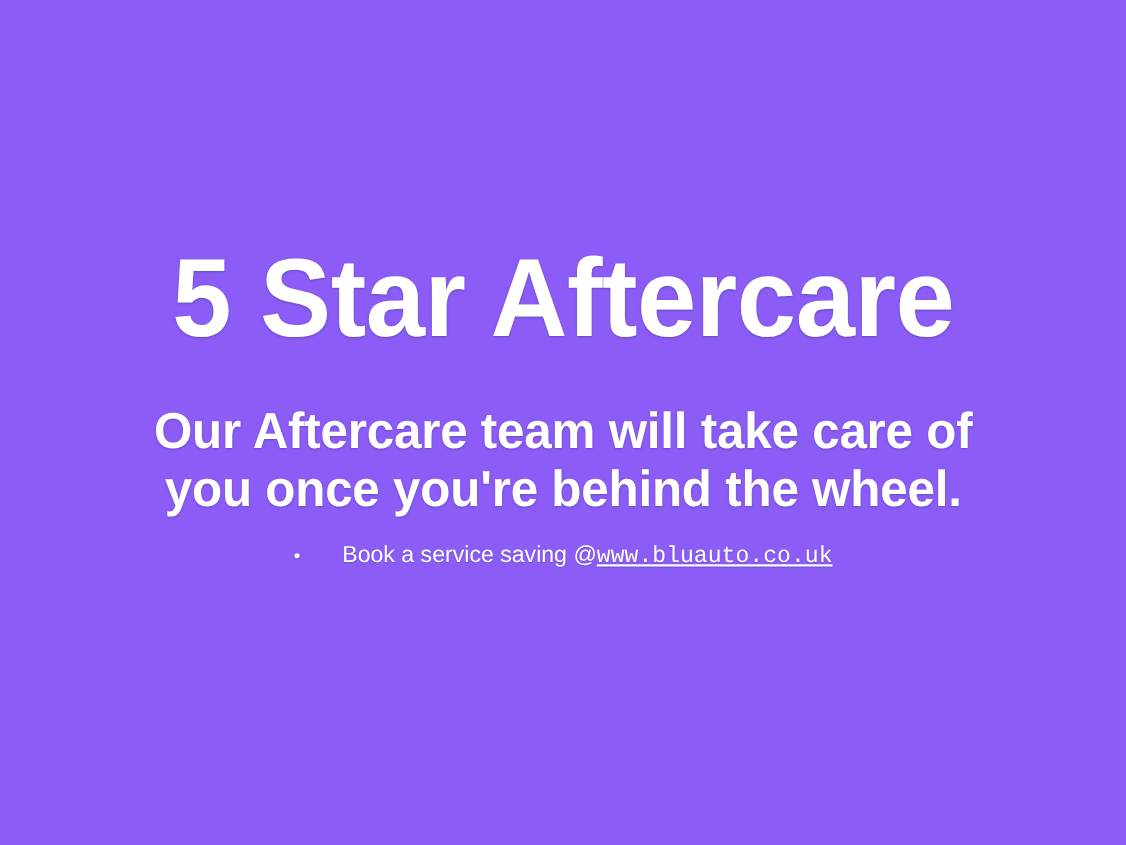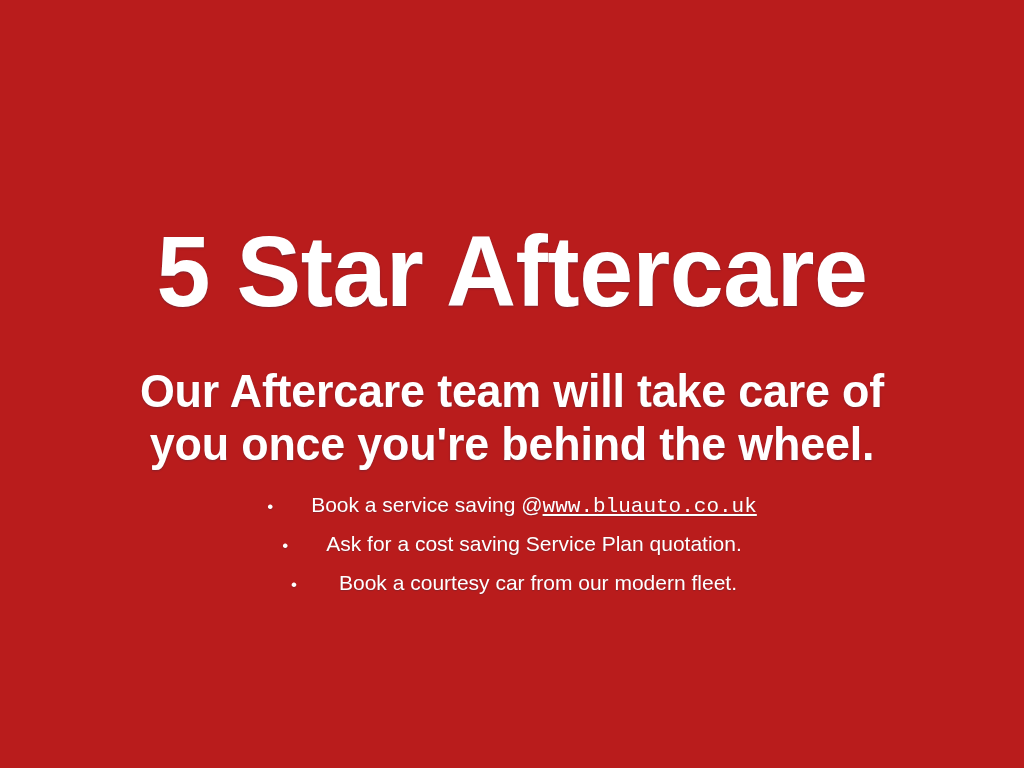--- a/index.html
+++ b/index.html
@@ -105,38 +105,32 @@
   .bullet-link {
     color: #ffffff;
     text-decoration: underline;
     text-underline-offset: 2px;
     font-family: Liberation Mono, monospace;
   }
 </style>
 </head>
 <body style="background: rgb(32, 95, 155);">
 
-<div class="slide" style="background: #b91c1c;">
+<div class="slide" style="background: #8b5cf6;">
 
   <h1 class="slide-title">5 Star Aftercare</h1>
 
   <div class="slide-subtitle">
     <span class="sub-line">Our Aftercare team will take care of</span>
     <span class="sub-line">you once you're behind the wheel.</span>
   </div>
 
   <ul class="bullet-list">
 
     <li class="bullet-item">
       <span class="bullet-marker">•</span><span class="bullet-text">Book a service saving @ </span><a class="bullet-link" href="#">www.bluauto.co.uk</a>
     </li>
 
-    <li class="bullet-item">
-      <span class="bullet-marker">•</span><span class="bullet-text">Ask for a cost saving Service Plan quotation.</span>
-    </li>
 
-    <li class="bullet-item indented">
-      <span class="bullet-marker">•</span><span class="bullet-text">Book a courtesy car from our modern fleet.</span>
-    </li>
 
   </ul>
 
 </div>
 
 </body></html>

